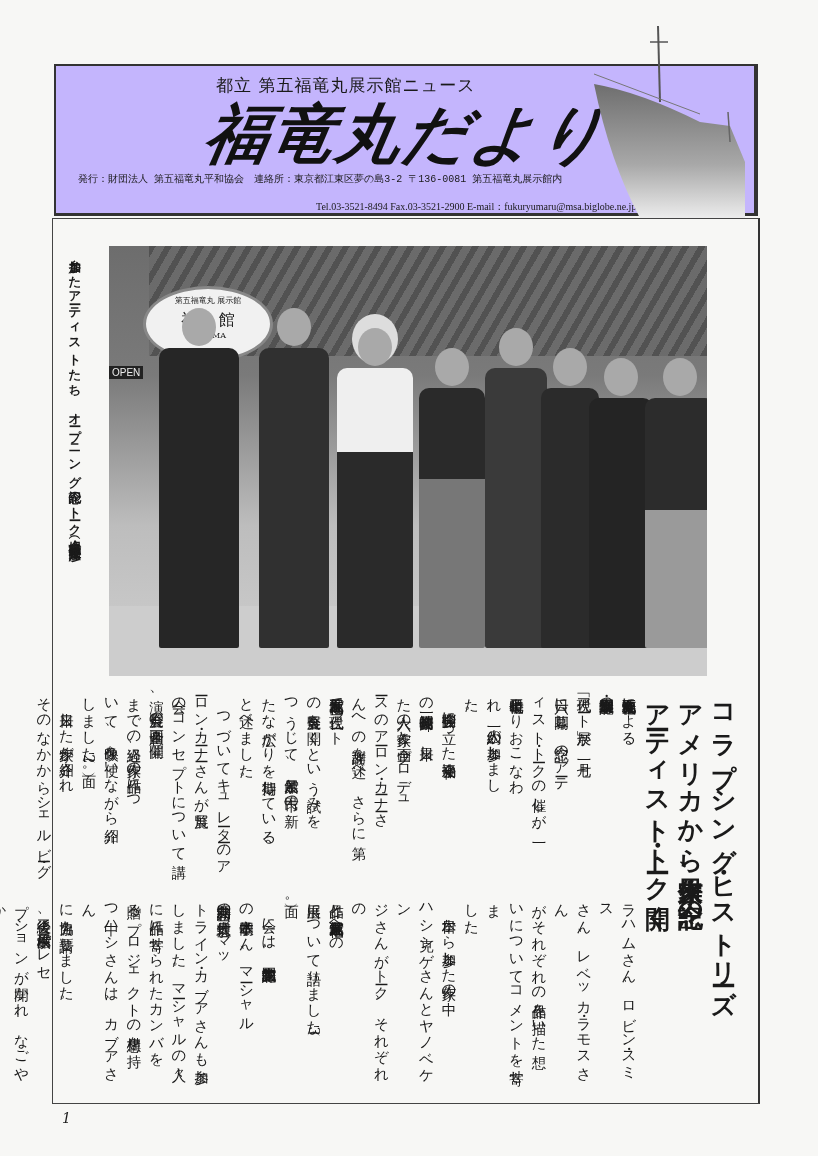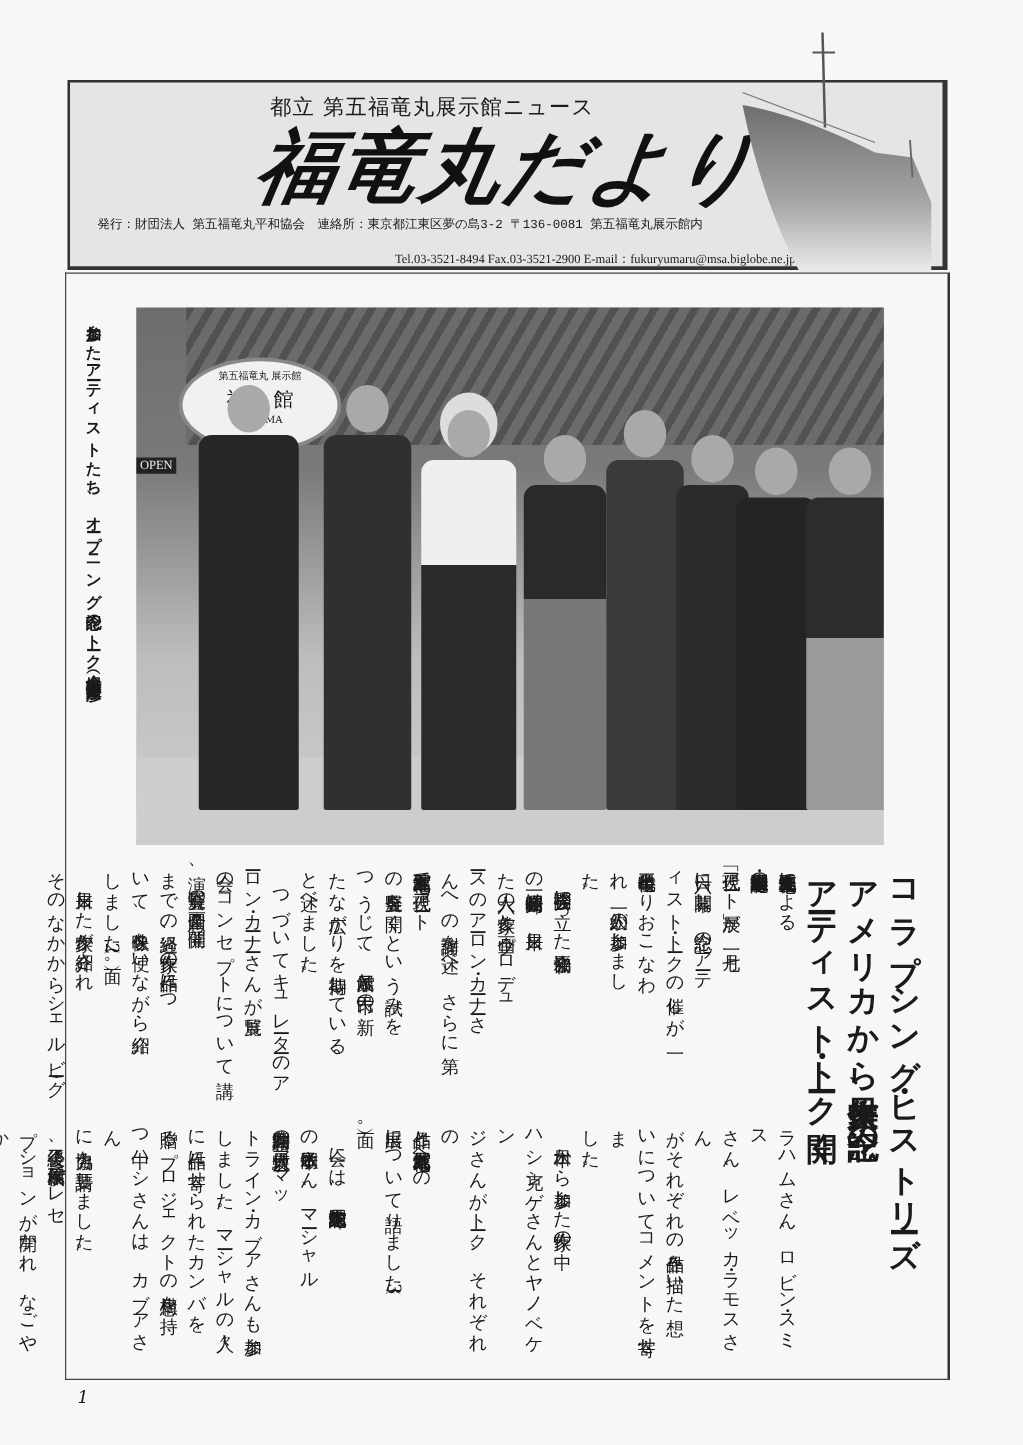--- a/index.html
+++ b/index.html
@@ -4,21 +4,21 @@
 <style>
   html, body { margin:0; padding:0; }
   body {
     width:818px; height:1156px; position:relative; overflow:hidden;
     background:#f7f7f5; color:#1a1a1a;
     font-family:"DejaVu Serif", "Liberation Serif", serif;
   }
   .header {
     position:absolute; left:54px; top:64px; width:704px; height:152px;
     border:2px solid #333; border-right-width:4px; border-bottom-width:3px;
-    background:#e5e5e5; box-sizing:border-box; overflow:visible;
+    background:#c4b5fd; box-sizing:border-box; overflow:visible;
   }
   .ship {
     position:absolute; left:580px; top:22px; width:170px; height:196px;
   }
   .subtitle {
     position:absolute; left:160px; top:8px; font-size:17px; letter-spacing:1px;
   }
   .date {
     position:absolute; left:22px; top:50px; font-family:"DejaVu Sans", sans-serif;
     font-style:italic; font-size:22px; line-height:24px; color:#222;
@@ -49,21 +49,21 @@
     background:repeating-linear-gradient(120deg,#4e4e4e 0 6px,#6a6a6a 6px 14px);
     opacity:.9;
   }
   .photo .sign {
     position:absolute; left:34px; top:40px; width:124px; height:70px; border-radius:50%;
     background:#f1f1f1; border:3px solid #888; text-align:center; font-size:10px;
   }
   .photo .sign .big { font-size:16px; margin-top:14px; }
   .photo .open {
     position:absolute; left:0; top:120px; background:#222; color:#eee; font-size:10px; padding:1px 3px;
-    font-family:Liberation Serif, serif;
+    font-family:Liberation Sans, sans-serif;
   }
   .person { position:absolute; bottom:28px; }
   .person .head { width:34px; height:38px; border-radius:50%; background:#a9a9a9; margin:0 auto; }
   .person .body { margin:2px auto 0; border-radius:10px 10px 2px 2px; }
   .floor { position:absolute; left:0; bottom:0; width:100%; height:70px; background:#cdcdcd; }
   .caption {
     position:absolute; left:66px; top:250px; height:420px; writing-mode:vertical-rl;
     font-size:12.5px; letter-spacing:1px; font-family:"DejaVu Sans", sans-serif; font-weight:bold;
   }
   .article {

